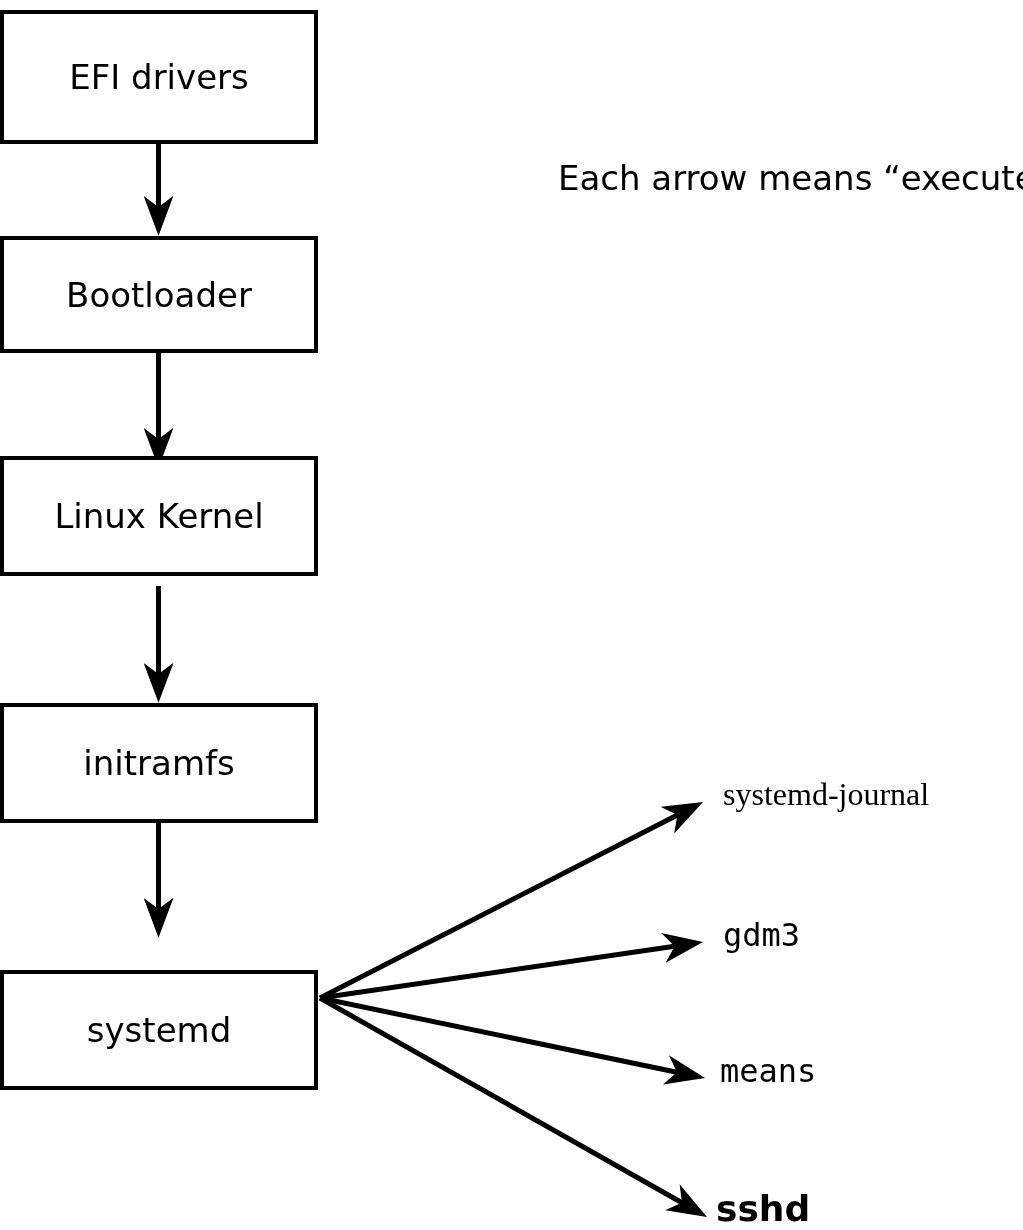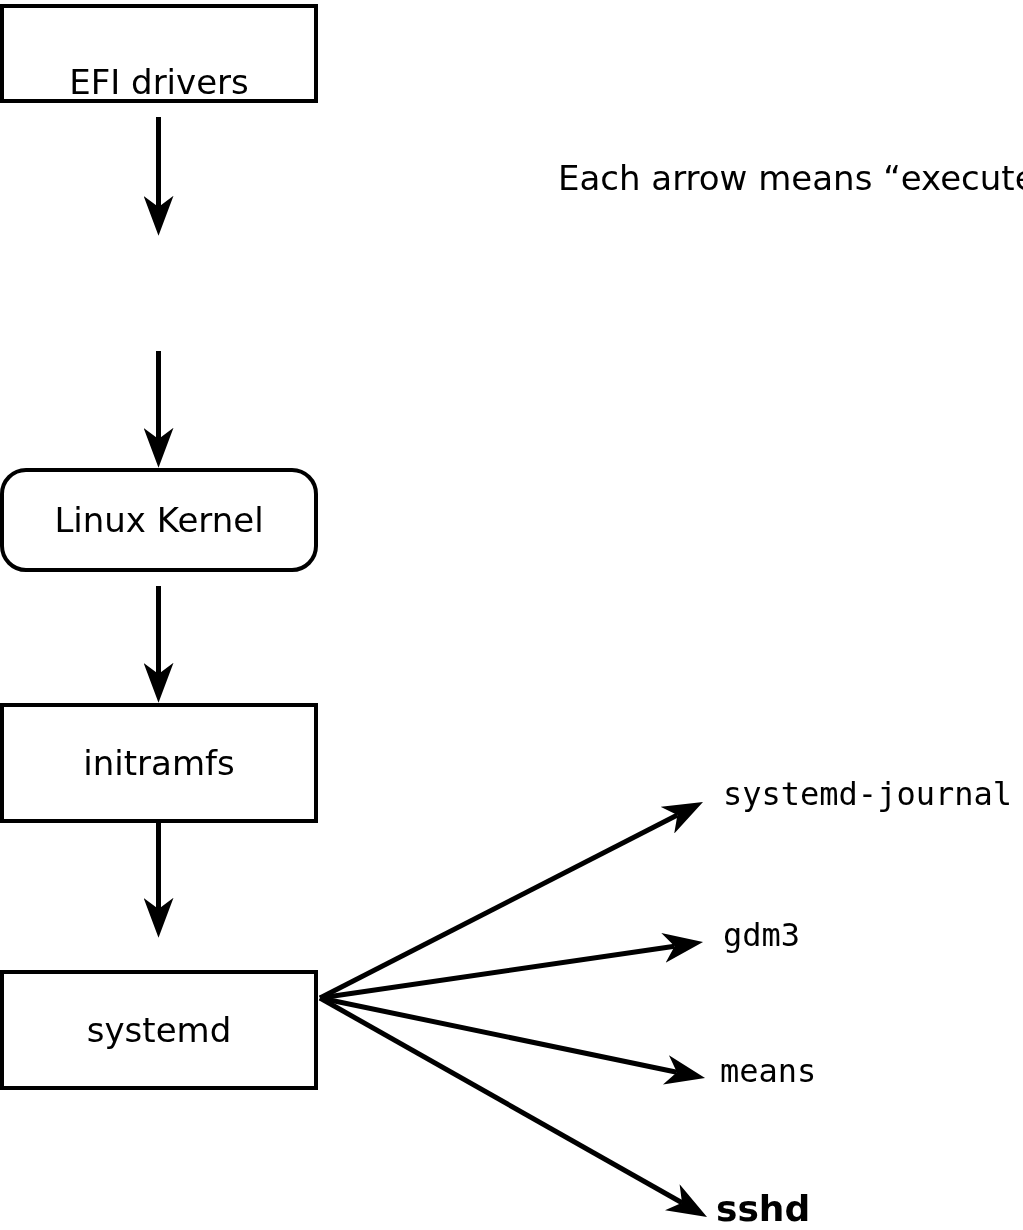--- a/index.html
+++ b/index.html
@@ -75,33 +75,36 @@
     <line x1="158.5" y1="351" x2="158.5" y2="439" stroke="#000000" stroke-width="5" marker-end="url(#ah)"></line>
     <line x1="158.5" y1="586" x2="158.5" y2="674" stroke="#000000" stroke-width="5" marker-end="url(#ah)"></line>
     <line x1="158.5" y1="821" x2="158.5" y2="909" stroke="#000000" stroke-width="5" marker-end="url(#ah)"></line>
 
     <line x1="320" y1="998" x2="677.4" y2="815.1" stroke="#000000" stroke-width="5" marker-end="url(#ah)"></line>
     <line x1="320" y1="998" x2="674.6" y2="946.2" stroke="#000000" stroke-width="5" marker-end="url(#ah)"></line>
     <line x1="320" y1="998" x2="676.9" y2="1072.2" stroke="#000000" stroke-width="5" marker-end="url(#ah)"></line>
     <line x1="320" y1="998" x2="682.0" y2="1202.8" stroke="#000000" stroke-width="5" marker-end="url(#ah)"></line>
   </svg>
 
-  <div class="node" style="top:4px; height:99px;align-items:flex-end;">
+  <div class="node" style="top:10px; height:134px;">
     <span>EFI drivers</span>
   </div>
-  <div class="node" style="top:468px; height:104px;border-radius:26px;">
+  <div class="node" style="top:236px; height:117px;">
+    <span>Bootloader</span>
+  </div>
+  <div class="node" style="top:456px; height:120px;">
     <span>Linux Kernel</span>
   </div>
   <div class="node" style="top:703px; height:120px;">
     <span>initramfs</span>
   </div>
   <div class="node" style="top:938px; height:120px;margin-top:32px;">
     <span>systemd</span>
   </div>
 
   <div class="note" style="left:558px; top:161px;">Each arrow means “executes”.</div>
 
-  <div class="target" style="left:723px; top:794px;">systemd-journal</div>
+  <div class="target" style="left:723px; top:794px;font-family:Liberation Serif, serif;">systemd-journal</div>
   <div class="target" style="left:723px; top:935px;text-align:right;">gdm3</div>
   <div class="target" style="left:720px; top:1071px;">means</div>
   <div class="target sans" style="left:716px; top:1209px;">sshd</div>
 
 </div>
 
 </body></html>

